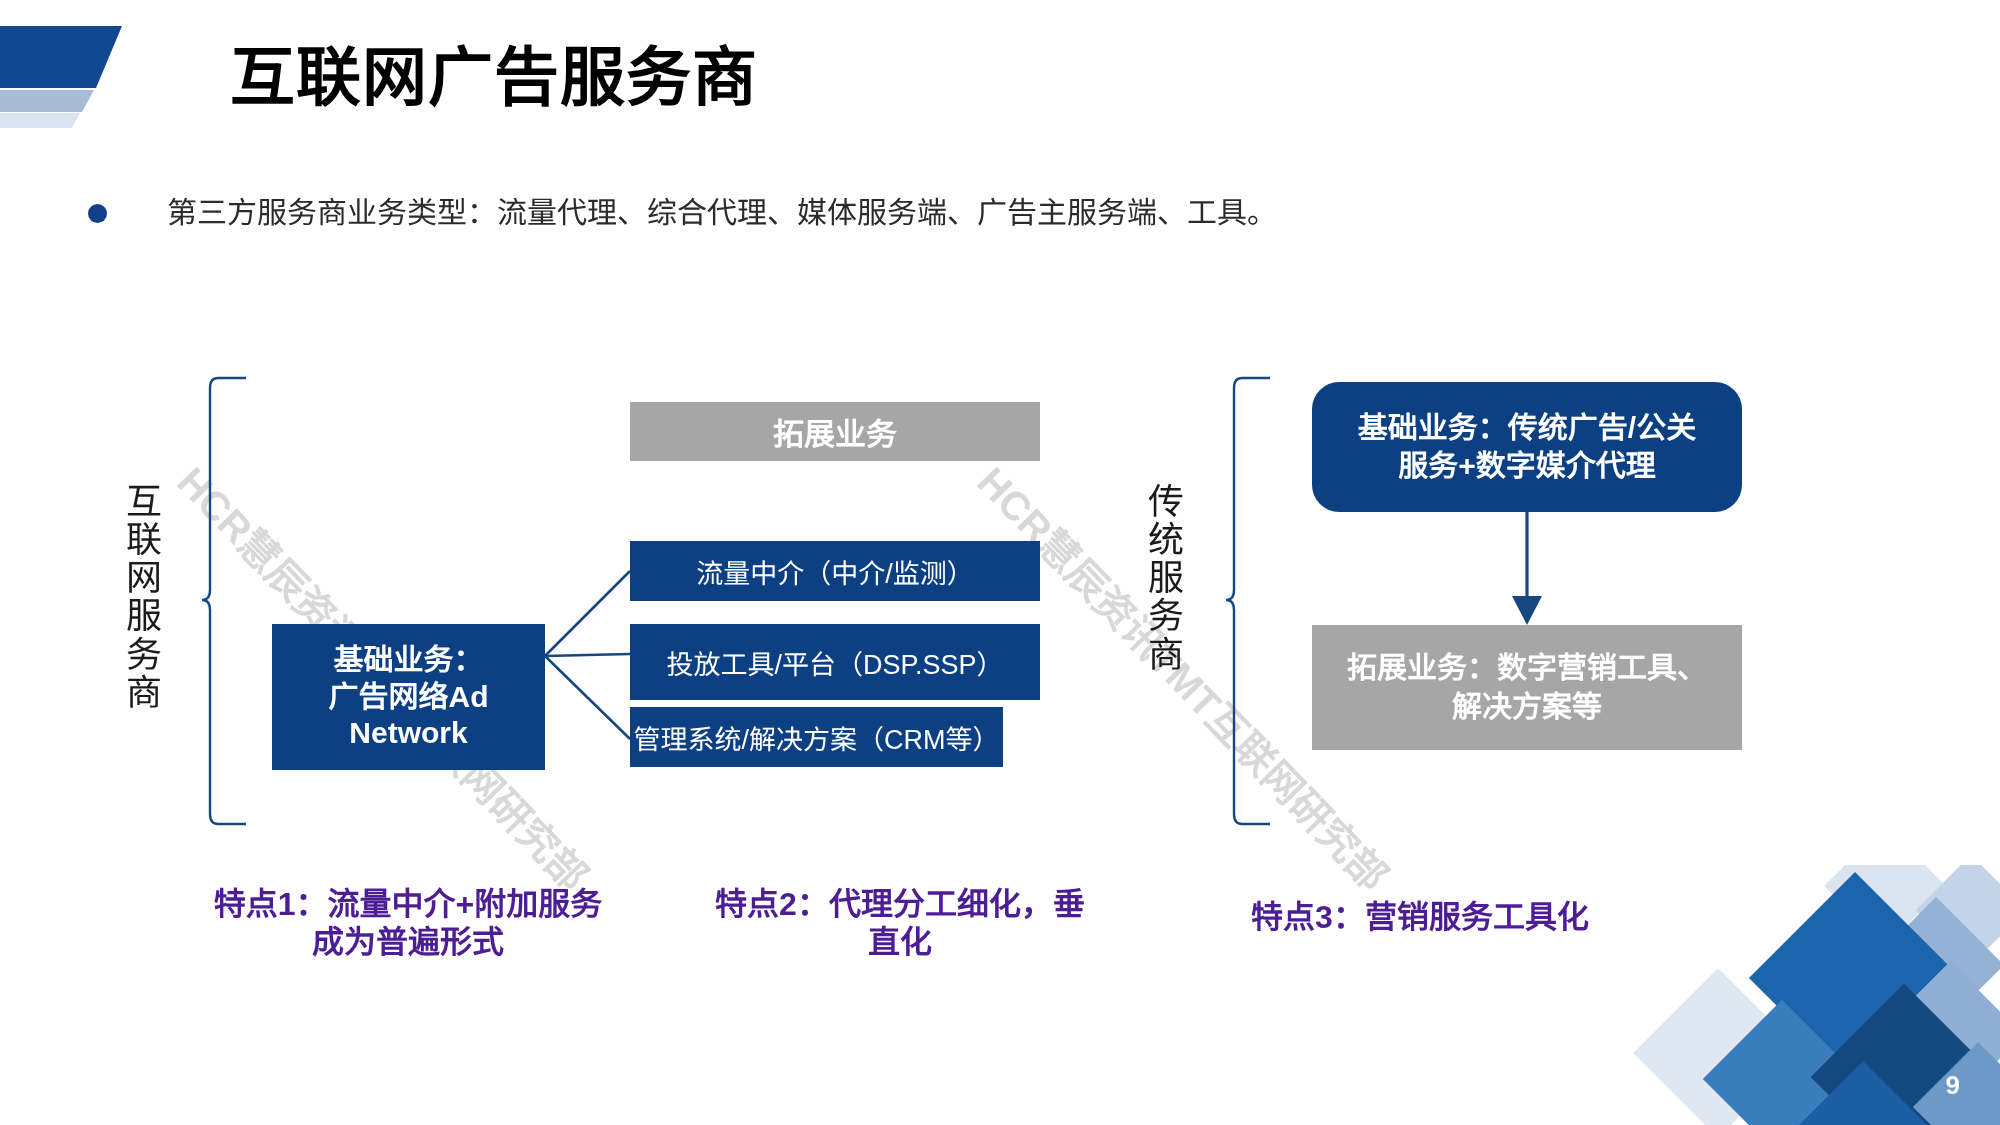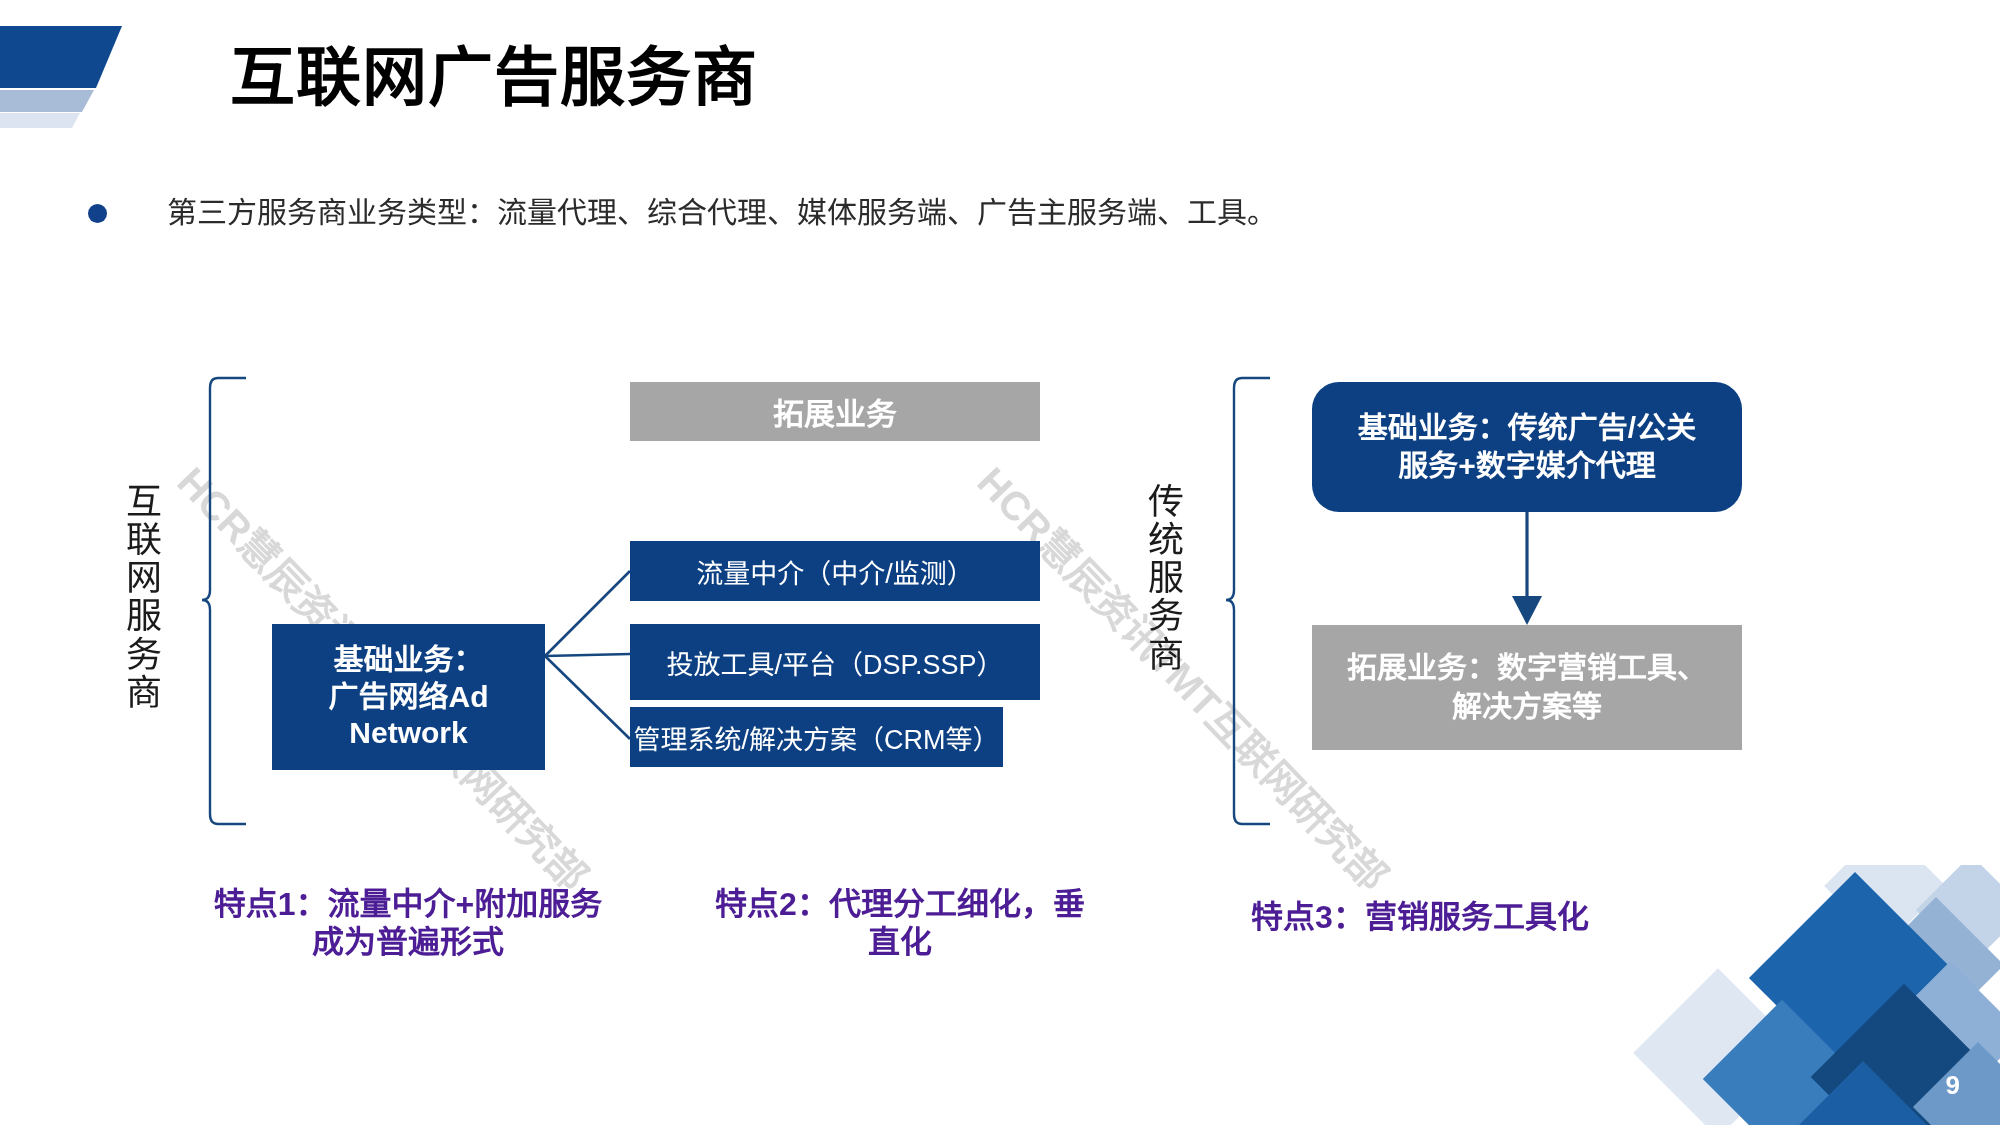--- a/index.html
+++ b/index.html
@@ -113,21 +113,21 @@
   }
   .box.blue { background: #0c4083; }
   .box.gray { background: #a6a6a6; }
 
   
   #box-ad-network {
     left: 272px;  top: 583px;  width: 273px; height: 146px;
     font-size: 30px; font-weight: bold; line-height: 1.22;
   }
   #box-expand-header {
-    left: 630px;  top: 382px;  width: 410px; height: 59px;
+    left: 630px;  top: 402px;  width: 410px; height: 59px;
     font-size: 31px; font-weight: bold;
   }
   #box-data-platform {
     left: 630px;  top: 541px;  width: 410px; height: 60px;
     font-size: 27px;
   }
   #box-delivery-tool {
     left: 630px;  top: 624px;  width: 410px; height: 76px;
     font-size: 27px;
   }

